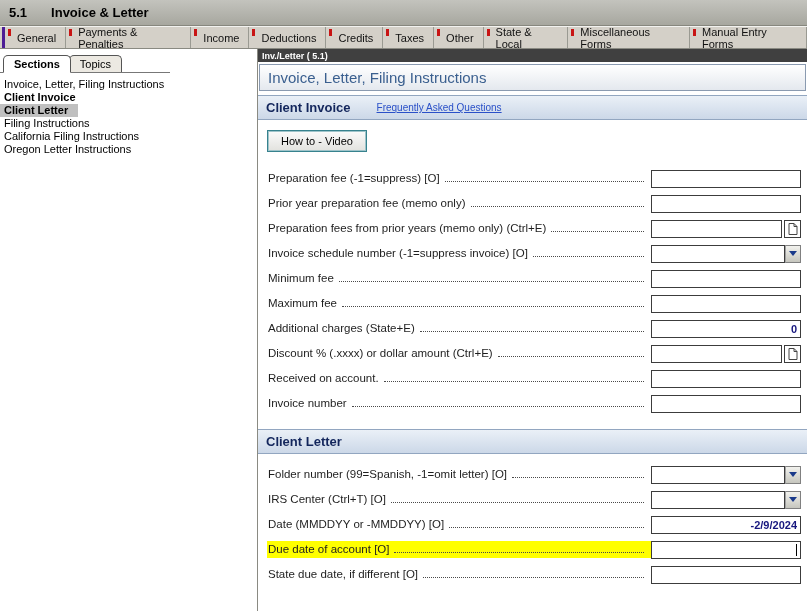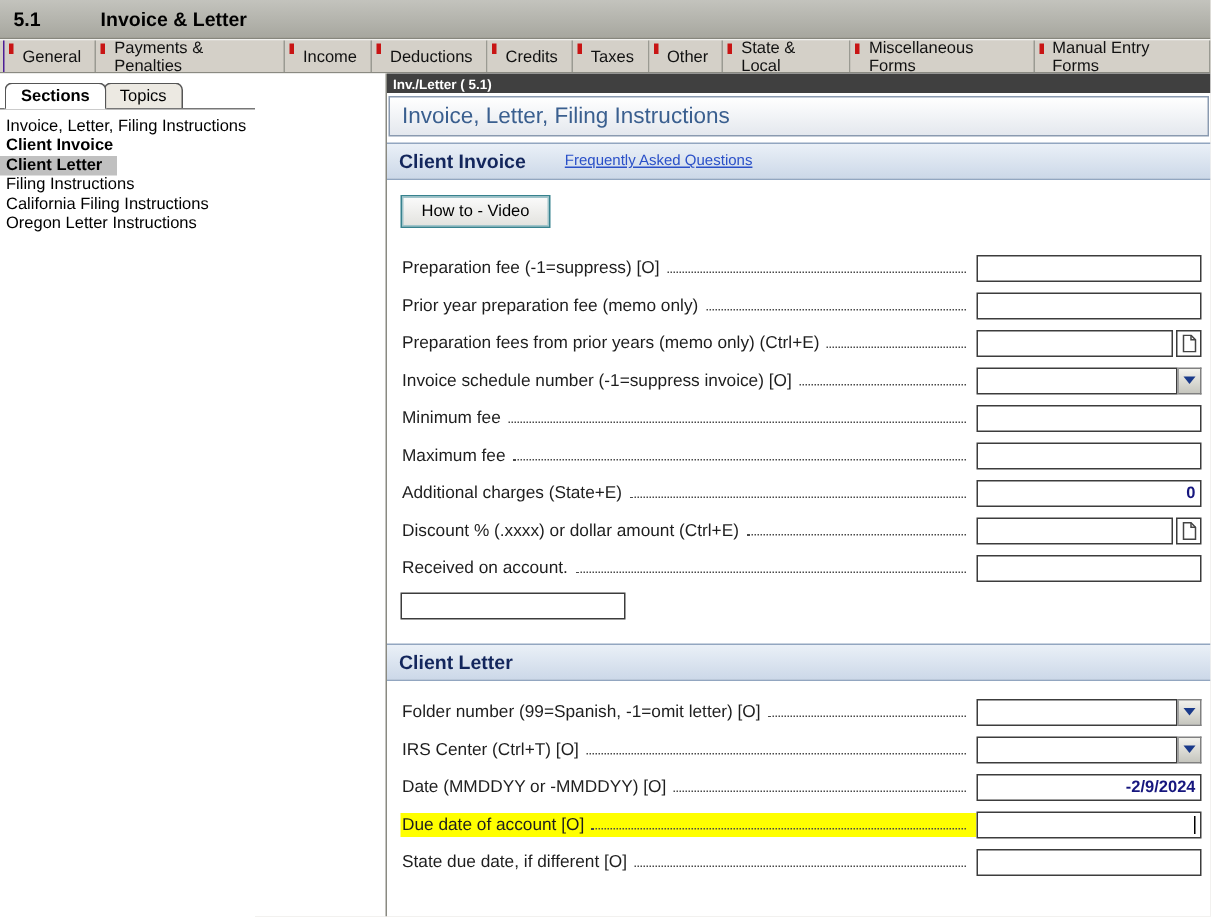--- a/index.html
+++ b/index.html
@@ -2,30 +2,30 @@
 <html><head>
 <meta charset="utf-8">
 <style>
   * { box-sizing: border-box; margin: 0; padding: 0; }
   html,body { width: 807px; height: 611px; overflow: hidden; }
   body { font-family: "Liberation Sans", sans-serif; background: #d4d0c8; }
 
   
   .titlebar { height: 26px; background: linear-gradient(#c3c3bd, #a7a79f);
     border-bottom: 1px solid #87877e; display: flex; align-items: center;
-    padding-left: 9px; gap: 40px; }
+    padding-left: 9px; gap: 24px; }
   .titlebar .code, .titlebar .wtitle { font-size: 13px; font-weight: bold; color: #000; }
 
   
   .tabbar { height: 23px; background: #d4d0c8; display: flex; align-items: stretch;
     border-top: 1px solid #f2f2ef; border-bottom: 1px solid #8a8a82; padding-left: 2px; }
   .tab { position: relative; display: flex; align-items: center;
     padding: 0 9px 0 12px; font-size: 11px; color: #111;
     border-right: 1px solid #9a9a92; cursor: default; background: #d4d0c8; }
-  .tab:first-child { border-left: 1px solid #4c1d95; }
+  .tab:first-child { border-left: 3px solid #4c1d95; }
   .tab-marker { position: absolute; left: 3px; top: 2px; width: 3px; height: 7px; background: #c81414; }
 
   
   .content { display: flex; height: 562px; background: #fff; }
   .sidebar { width: 257px; background: #fff; padding-top: 3px; }
   .mainpanel { flex: 1; border-left: 1px solid #8a8a82; background: #fff; display: flex; flex-direction: column; }
 
   
   .side-tabs { display: flex; align-items: flex-end; padding-left: 3px; height: 21px;
     border-bottom: 1px solid #777; width: 170px; }
@@ -256,20 +256,24 @@
       <div class="row">
         <span class="label-wrap">
             <span class="row-label">Received on account.</span>
             <span class="leader"></span>
           </span>
         <span class="field">
             <input value="" style="">
           </span>
       </div>
       <div class="row">
+        <span class="label-wrap">
+            <span class="row-label">Invoice number</span>
+            <span class="leader"></span>
+          </span>
         <span class="field">
             <input value="" style="">
           </span>
       </div>
     </div>
 
     <div class="section-header letter-header">
       <span class="section-title">Client Letter</span>
     </div>
 

